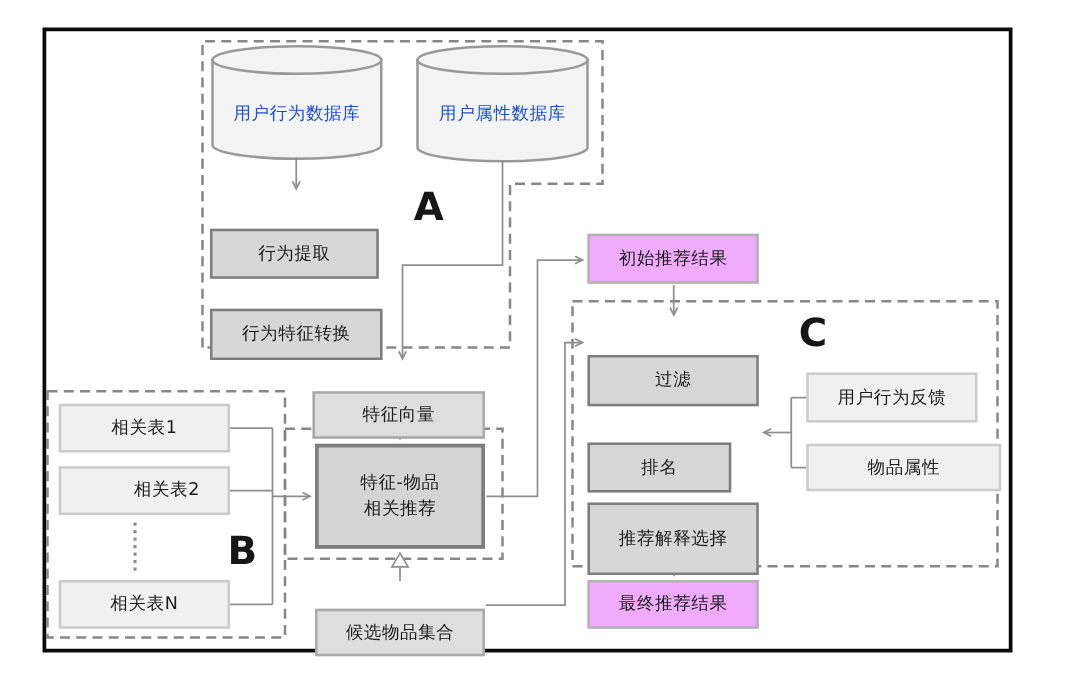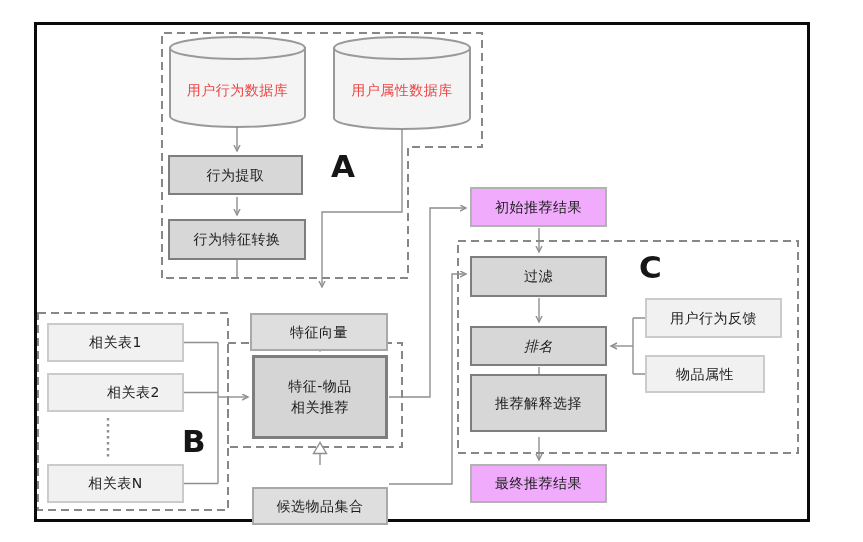--- a/index.html
+++ b/index.html
@@ -4,26 +4,26 @@
 <style>
   html,body { margin:0; padding:0; background:#ffffff; }
   body { font-family:"DejaVu Sans","Liberation Sans",sans-serif; }
   .canvas { position:relative; width:863px; height:542px; background:#ffffff; overflow:hidden; }
   .frame { position:absolute; left:34px; top:22px; width:776px; height:500px;
            border:3px solid #0a0a0a; box-sizing:border-box; background:#ffffff; }
   svg.layer { position:absolute; left:0; top:0; width:863px; height:542px; }
   .node { position:absolute; box-sizing:border-box; display:flex; align-items:center;
           justify-content:center; text-align:center; font-size:14px; color:#1c1c1c;
           white-space:pre-line; line-height:1.5; letter-spacing:0.5px; }
-  .s-dark    { background:#d7d7d7; border:2px solid #7e7e7e; }
+  .s-dark    { background:#d7d7d7; border:2px solid #7e7e7e;margin-top:28px; }
   .s-darker  { background:#d5d5d5; border:3px solid #7e7e7e; }
   .s-mid     { background:#dedede; border:2px solid #a9a9a9;margin-top:22px; }
   .s-light   { background:#f0abfc; border:2px solid #b2b2b2; }
   .s-lighter { background:#f1f1f1; border:2px solid #cbcbcb; }
-  .cyl-label { position:absolute; text-align:center; font-size:14px; color:#ef4444;
+  .cyl-label { position:absolute; text-align:center; font-size:14px; color:#1d4ed8;
                letter-spacing:0.5px; }
   .section-label { position:absolute; font-weight:bold; font-size:31px; color:#161616; }
 </style>
 </head>
 <body>
 
 <div class="canvas">
 
   <div class="frame"></div>
 
@@ -86,19 +86,19 @@
   <div class="node s-dark" style="left:168px; top:219px; width:138px; height:41px;">行为特征转换</div>
   <div class="node s-mid" style="left:250px; top:291px; width:138px; height:38px;">特征向量</div>
   <div class="node s-darker" style="left:252px; top:355px; width:136px; height:84px;">特征-物品
 相关推荐</div>
   <div class="node s-mid" style="left:252px; top:465px; width:136px; height:38px;">候选物品集合</div>
   <div class="node s-lighter" style="left:47px; top:323px; width:137px; height:39px;">相关表1</div>
   <div class="node s-lighter" style="left:47px; top:373px; width:137px; height:39px;padding-left:36px;">相关表2</div>
   <div class="node s-lighter" style="left:47px; top:464px; width:137px; height:39px;">相关表N</div>
   <div class="node s-light" style="left:470px; top:187px; width:137px; height:40px;">初始推荐结果</div>
   <div class="node s-dark" style="left:470px; top:256px; width:137px; height:41px;">过滤</div>
-  <div class="node s-dark" style="left:470px; top:326px; width:137px; height:40px;font-style:italic;">排名</div>
+  <div class="node s-dark" style="left:470px; top:326px; width:115px; height:40px;">排名</div>
   <div class="node s-dark" style="left:470px; top:374px; width:137px; height:58px;">推荐解释选择</div>
   <div class="node s-light" style="left:470px; top:464px; width:137px; height:39px;">最终推荐结果</div>
   <div class="node s-lighter" style="left:645px; top:298px; width:137px; height:40px;">用户行为反馈</div>
-  <div class="node s-lighter" style="left:645px; top:355px; width:120px; height:38px;">物品属性</div>
+  <div class="node s-lighter" style="left:645px; top:355px; width:156px; height:38px;">物品属性</div>
 
 </div>
 
 </body></html>

